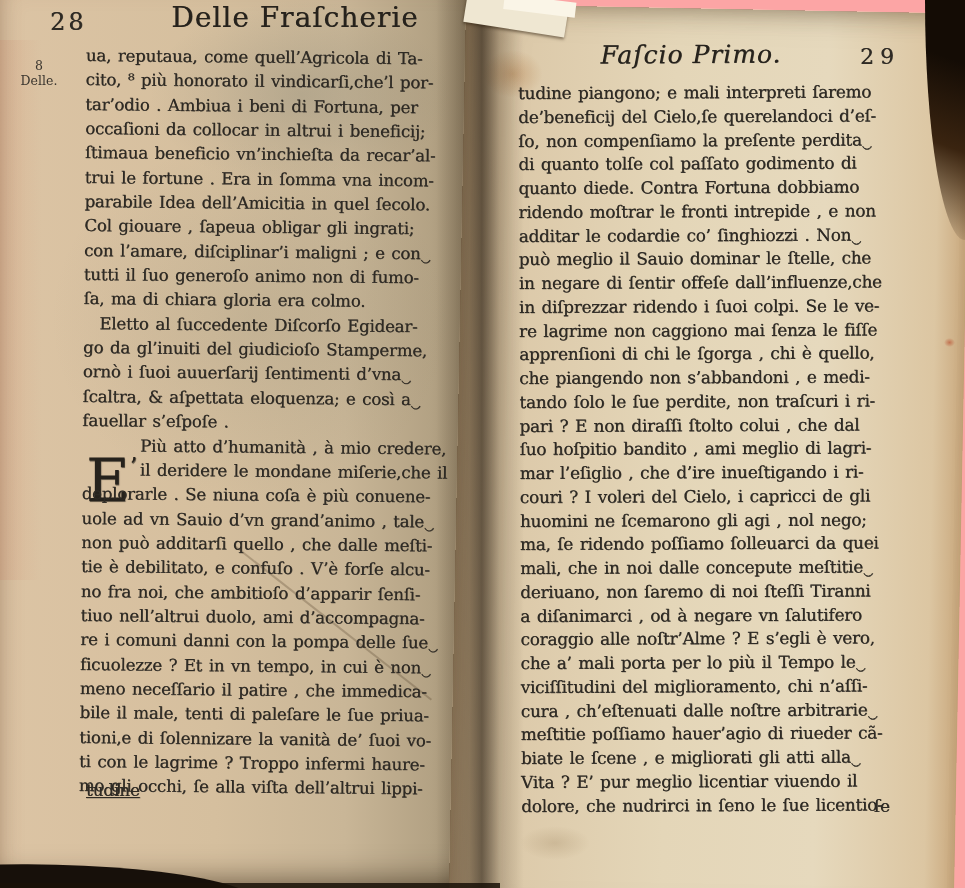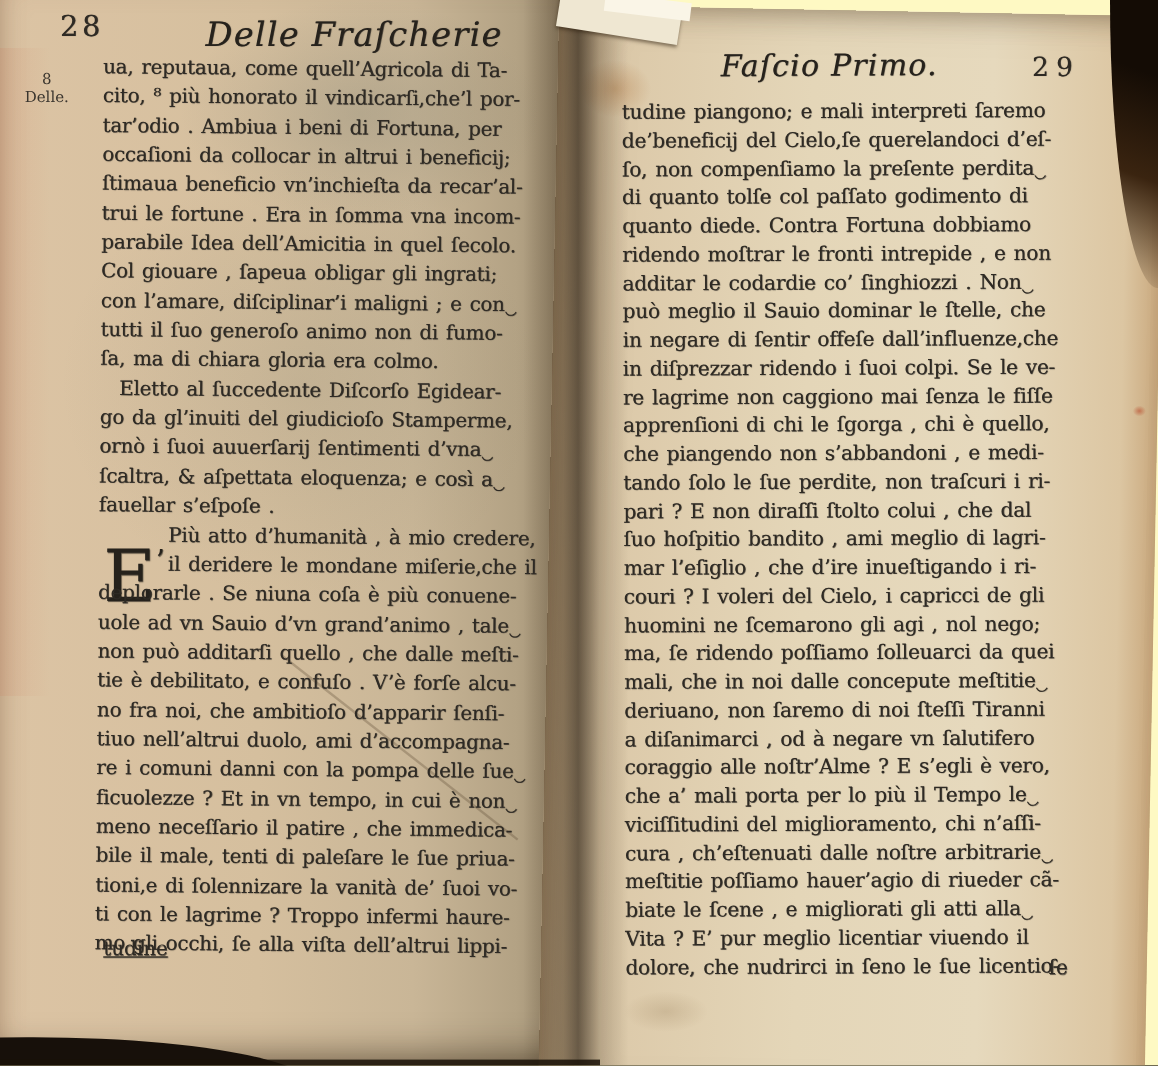--- a/index.html
+++ b/index.html
@@ -1,16 +1,16 @@
 <!DOCTYPE html>
 <html><head>
 <meta charset="utf-8">
 <style>
   html,body{margin:0;padding:0;background:#0d0803;}
-  .scene{position:relative;width:965px;height:888px;background:#fef9c3;overflow:hidden;
+  .scene{position:relative;width:965px;height:888px;background:#fca5a5;overflow:hidden;
          font-family:"DejaVu Serif","Liberation Serif",serif;}
   .layer{position:absolute;}
   
   .paper-left{left:0;top:0;width:478px;height:888px;
     background:
       radial-gradient(closest-side, rgba(95,105,98,.22), rgba(95,105,98,0)) 150px 0px/300px 190px no-repeat,
       radial-gradient(closest-side, rgba(105,110,95,.14), rgba(105,110,95,0)) 50px 140px/400px 360px no-repeat,
       linear-gradient(90deg,#dcc4a4 0%,#d5bf9e 45%,#c9b697 72%,#b3a284 90%,#97876c 100%);
     box-shadow: inset 0 -22px 30px -14px rgba(35,22,8,.55), inset 14px 0 26px -16px rgba(150,90,60,.25);}
   .pink-edge{left:0;top:40px;width:42px;height:540px;
@@ -38,21 +38,21 @@
     transform-origin:0 0;}
   .wedge-tr{right:0;top:0;width:40px;height:240px;
     background:linear-gradient(200deg,#140c05 25%,#3a2410 60%,rgba(58,36,16,.0));
     border-bottom-left-radius:100% 100%;}
   .curve-bl{left:-30px;bottom:-30px;width:300px;height:58px;background:#17100a;
     border-top-right-radius:100% 100%;transform:rotate(-2deg);}
   .strip-bottom{left:0;bottom:0;width:500px;height:5px;background:#1a1208;opacity:.85;}
   
   .ink{color:#2e2a24;text-shadow:0.45px 0.3px 0.6px rgba(46,42,36,.75);}
   .pn-left{left:50px;top:8px;font-size:24px;letter-spacing:3px;}
-  .title-left{left:145px;top:12px;width:300px;text-align:center;font-style:italic;font-size:28px;
+  .title-left{left:145px;top:1px;width:300px;text-align:center;font-size:28px;
     letter-spacing:1px;color:#26221c;}
   .title-right{left:561px;top:40px;width:260px;text-align:center;font-style:italic;font-size:25px;
     letter-spacing:1px;color:#26221c;transform:rotate(-0.3deg);}
   .pn-right{left:860px;top:44px;font-size:22px;letter-spacing:6px;}
   .margin-note{left:14px;top:58px;width:50px;text-align:center;font-size:12.5px;color:#3a352e;
     line-height:15px;}
   .body-left{left:86px;top:44px;width:378px;transform:rotate(0.55deg);transform-origin:0 0;
     font-size:16.6px;word-spacing:1.5px;letter-spacing:-0.2px;}
   .body-left .line{height:24.35px;line-height:24.35px;white-space:nowrap;}
   .body-right{left:518px;top:82px;width:392px;transform:rotate(-0.25deg);transform-origin:0 0;

